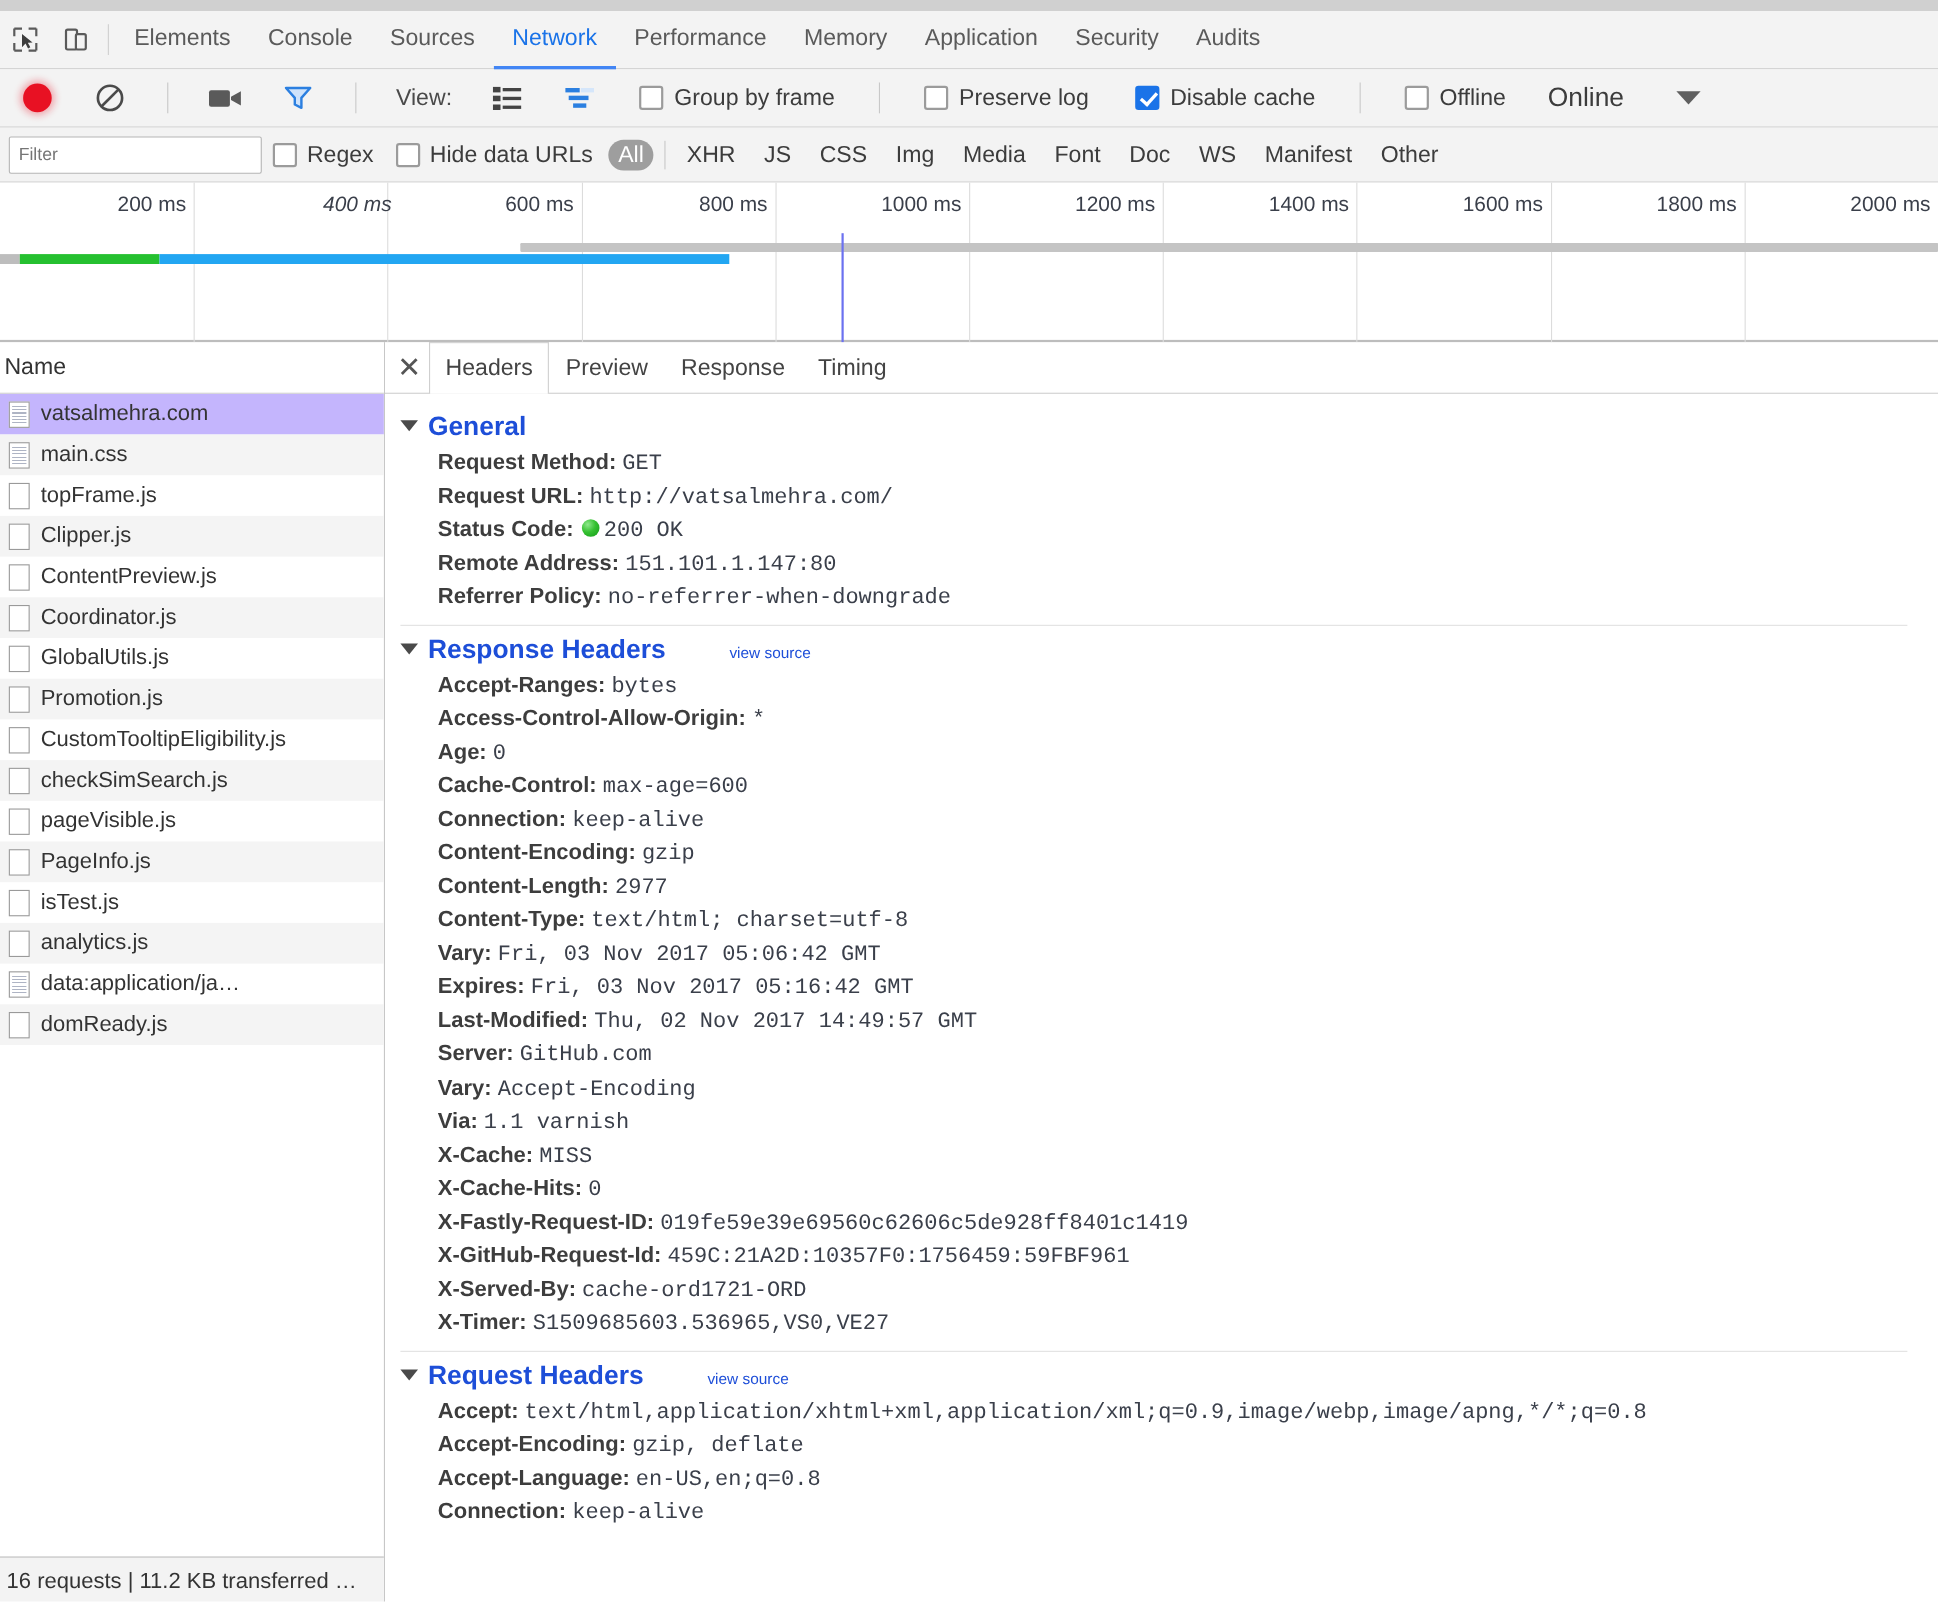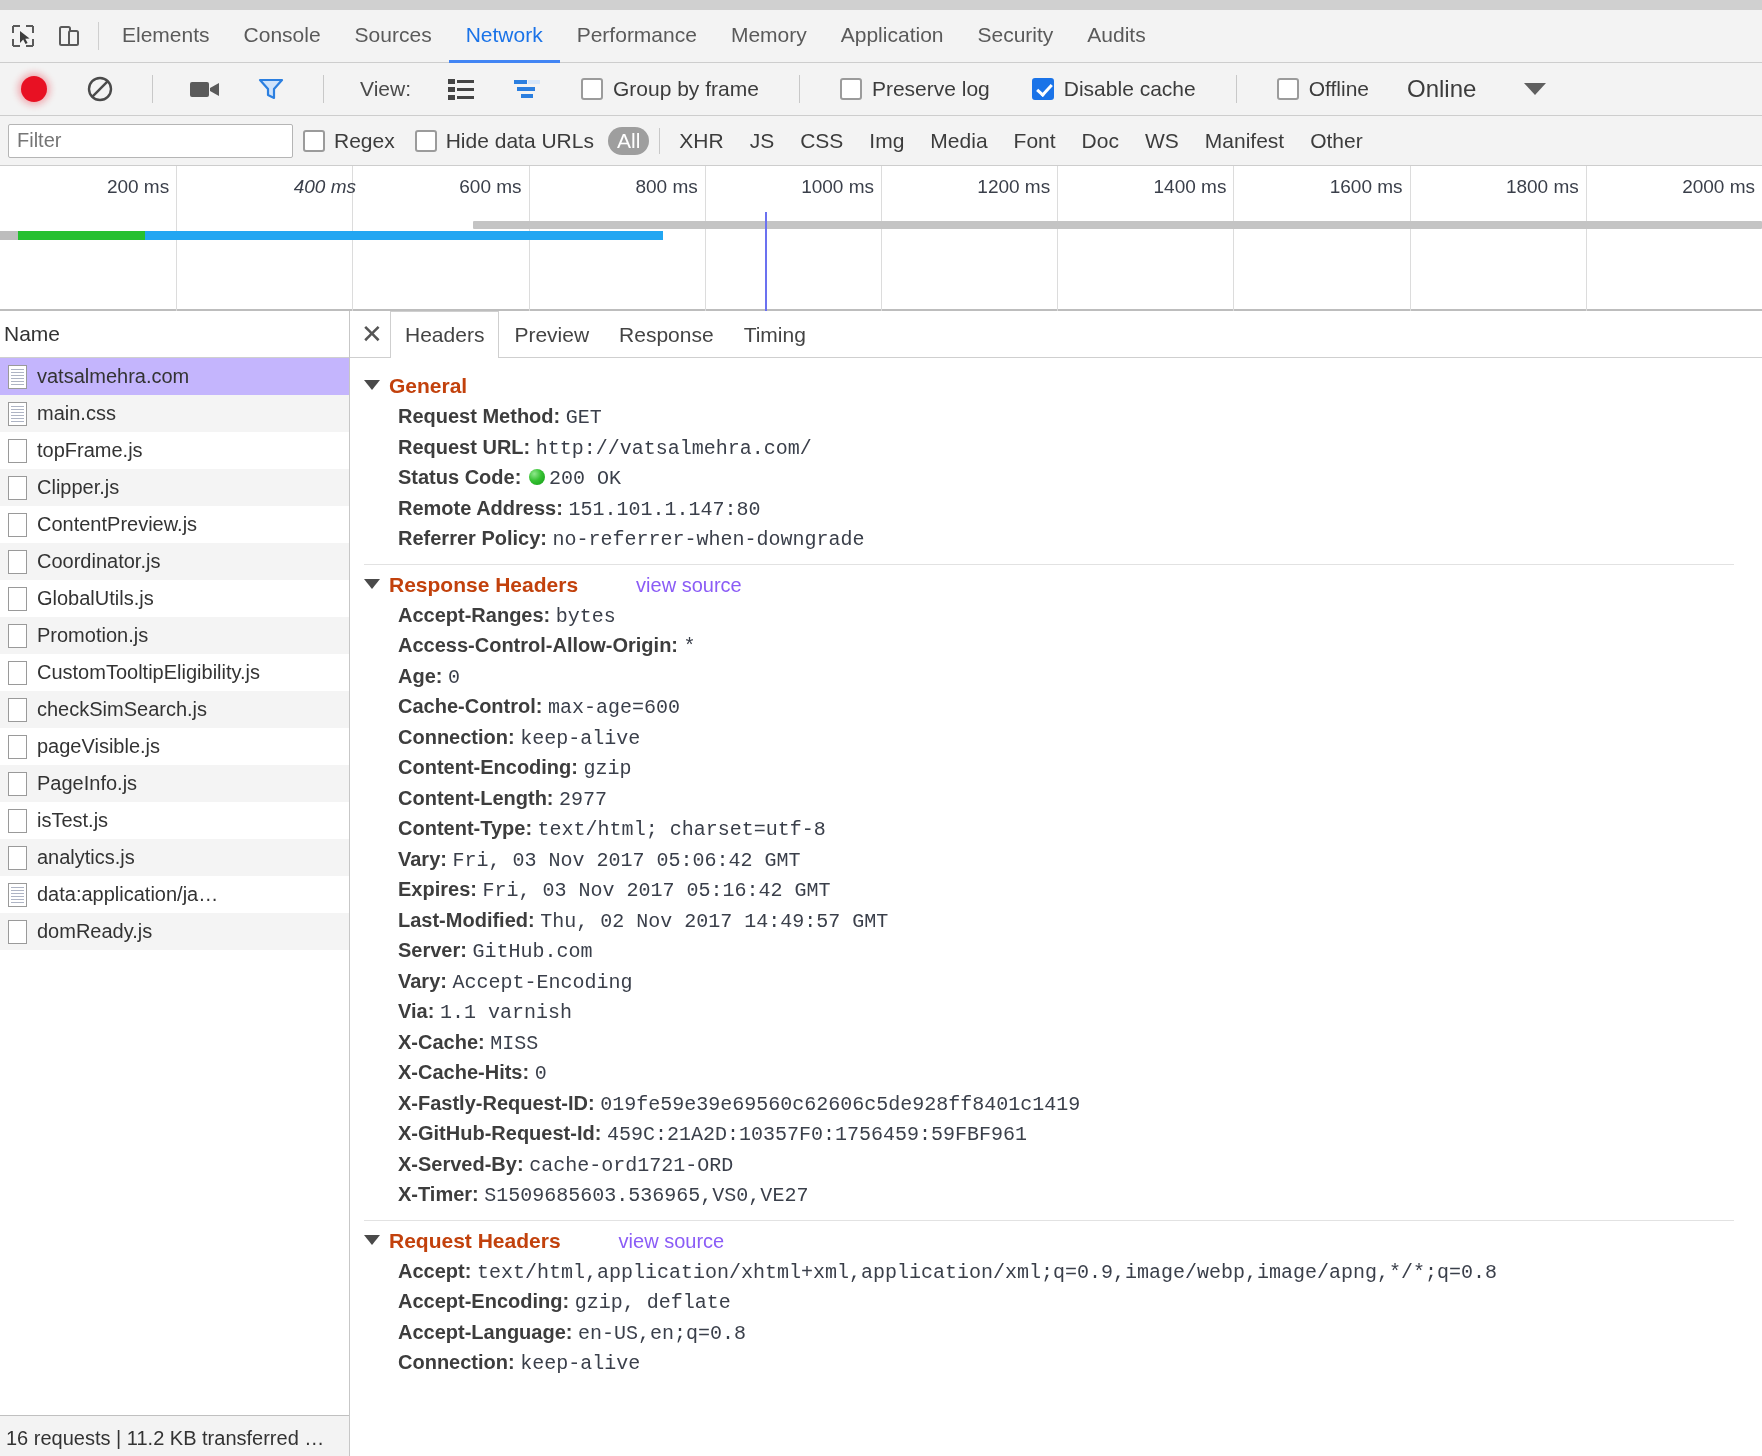--- a/index.html
+++ b/index.html
@@ -64,22 +64,22 @@
     width:0;height:0;border-left:11px solid transparent;border-right:11px solid transparent;
     border-top:12px solid #5f5f5f; margin-left:22px; cursor:pointer;
   }
 
   
   #filterbar {
     height:50px; background:#f3f3f3; border-bottom:1px solid #cdcdcd;
     display:flex; align-items:center; padding:0 8px; gap:0;
   }
   #filter-input {
-    width:285px; height:34px; border:1px solid #b5b5b5; border-radius:2px;
-    background:#fff; font-size:20px; color:#0f766e; padding:0 8px;
+    width:230px; height:34px; border:1px solid #b5b5b5; border-radius:2px;
+    background:#fff; font-size:16px; color:#0f766e; padding:0 8px;
     font-family:"Liberation Sans",sans-serif; outline:none;
   }
   .fchk { display:flex; align-items:center; gap:9px; padding:0 10px; cursor:pointer; }
   .fchk span { font-size:21px; color:#3c3c3c; }
   .pill {
     font-size:21px; color:#3c3c3c; padding:2px 9px; border-radius:14px;
     cursor:pointer; white-space:nowrap; margin:0 4px;
   }
   .pill.sel { background:#9e9e9e; color:#fff; }
 
@@ -145,22 +145,22 @@
   .dtab.active { border-color:#cfcfcf; background:#fff; margin-bottom:-1px; }
   #detail-body { flex:1; overflow:hidden; padding:8px 0 0 14px; }
 
   .section-head {
     display:flex; align-items:baseline; gap:0; margin:8px 0 4px 0;
   }
   .tri {
     width:0;height:0;border-left:8px solid transparent;border-right:8px solid transparent;
     border-top:10px solid #4a4a4a; margin-right:9px; position:relative; top:-3px; cursor:pointer;
   }
-  .sec-title { font-size:21px; font-weight:bold; color:#c2410c; }
-  .viewsrc { font-size:20px; color:#8b5cf6; margin-left:58px; cursor:pointer; }
+  .sec-title { font-size:24px; font-weight:bold; color:#1d4ed8; }
+  .viewsrc { font-size:14px; color:#1d4ed8; margin-left:58px; cursor:pointer; }
   .hdr-row { margin-left:34px; line-height:28.5px; white-space:nowrap; }
   .hdr-k { font-size:20px; font-weight:bold; color:#3d3d3d; }
   .hdr-v { font-size:20px; color:#3a3f4a; font-family:"Liberation Mono","DejaVu Sans Mono",monospace; }
   .rule { height:1px; background:#e2e2e2; margin:9px 0 2px 0; width:98%; }
   .statusdot {
     display:inline-block; width:16px; height:16px; border-radius:50%;
     background:radial-gradient(circle at 33% 30%, #8fe88c 0%, #36c132 45%, #119a15 100%);
     margin:0 4px -1px 2px;
   }
 </style>

